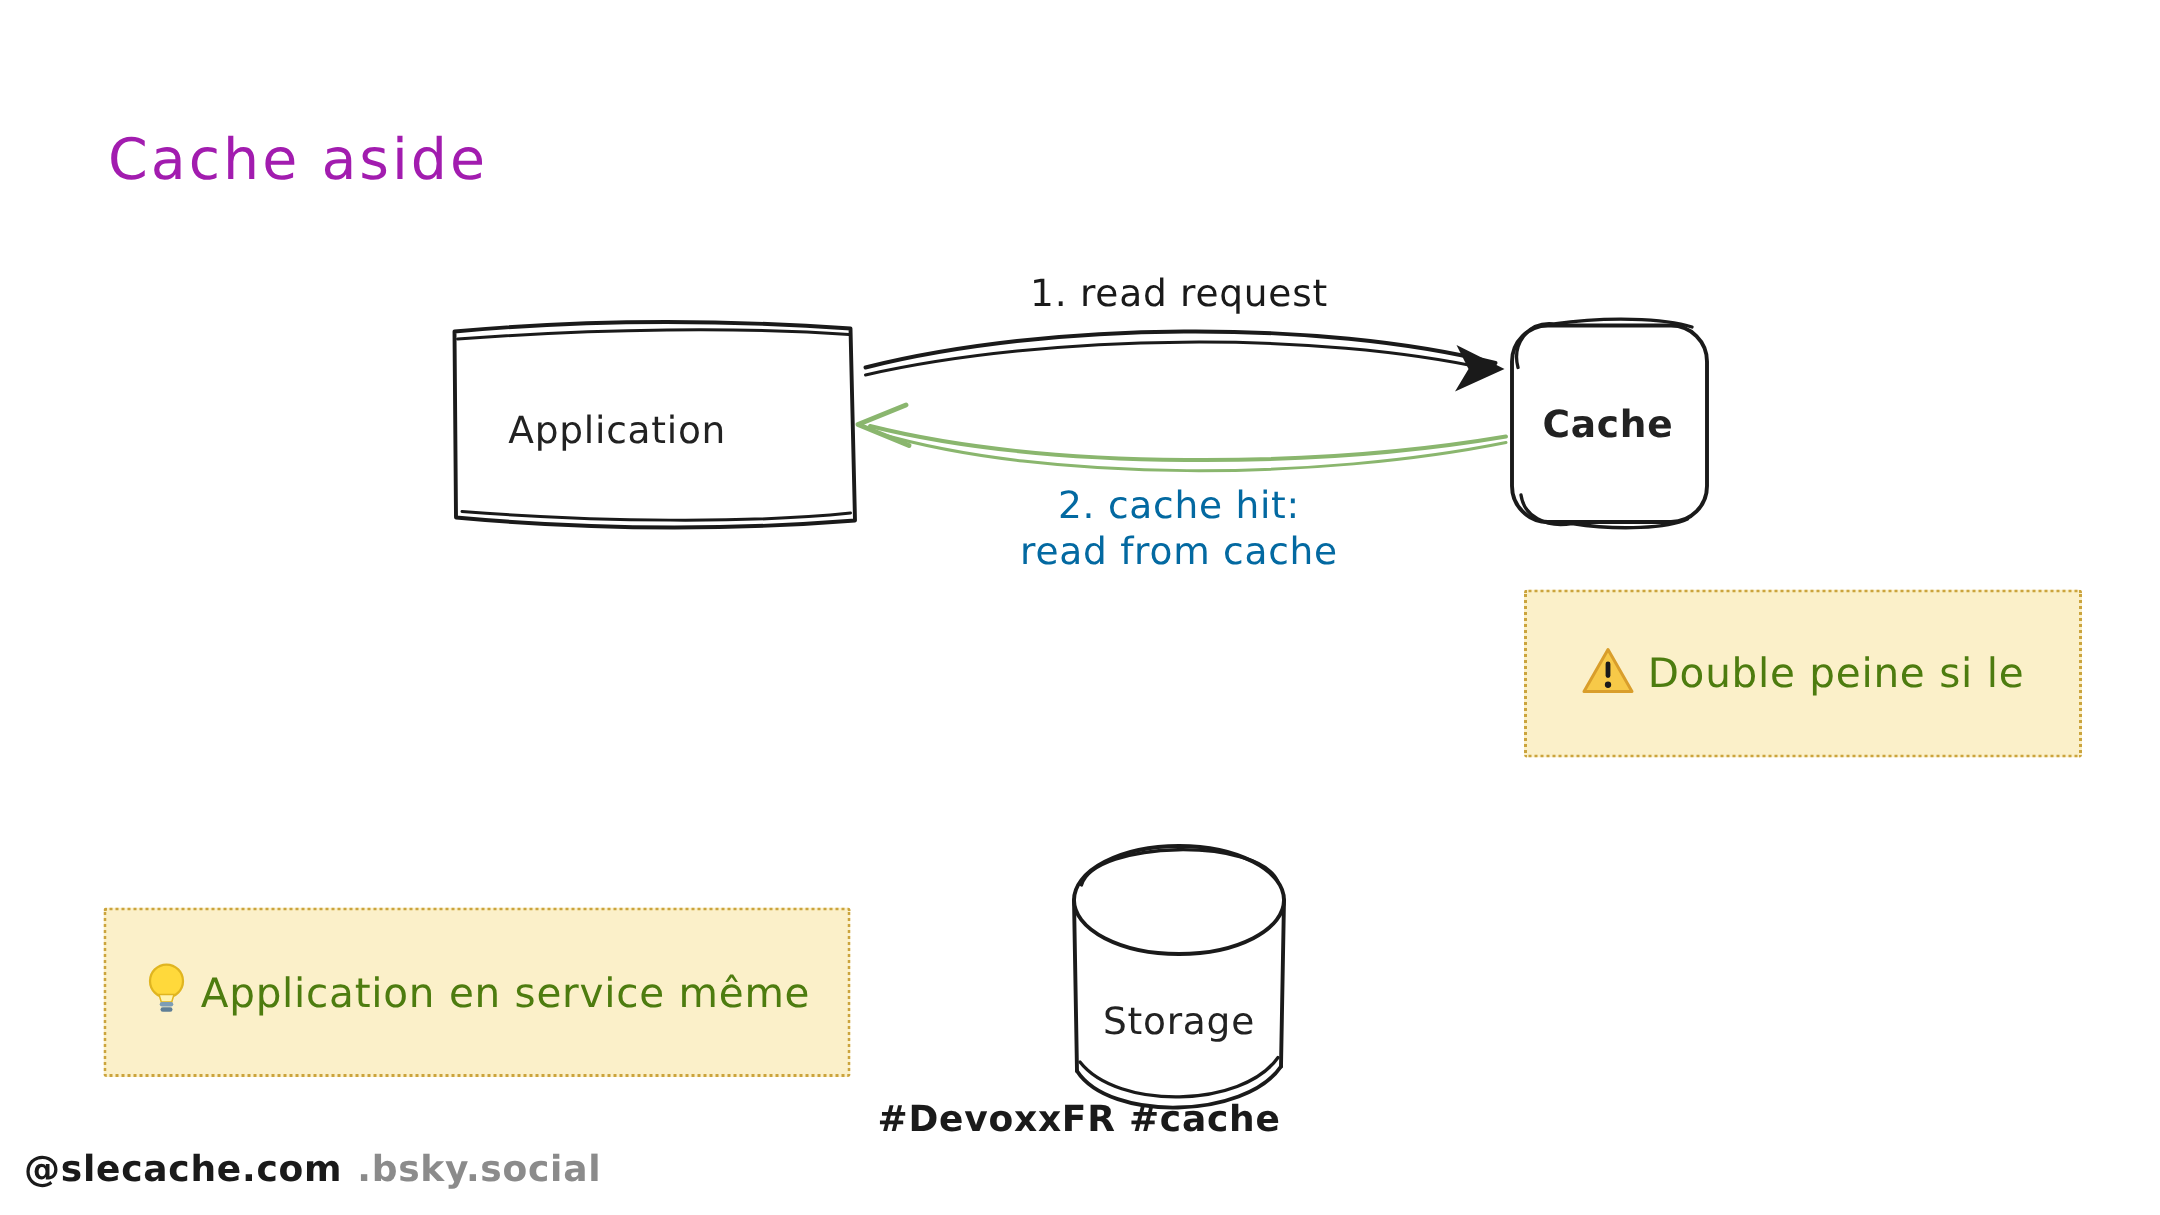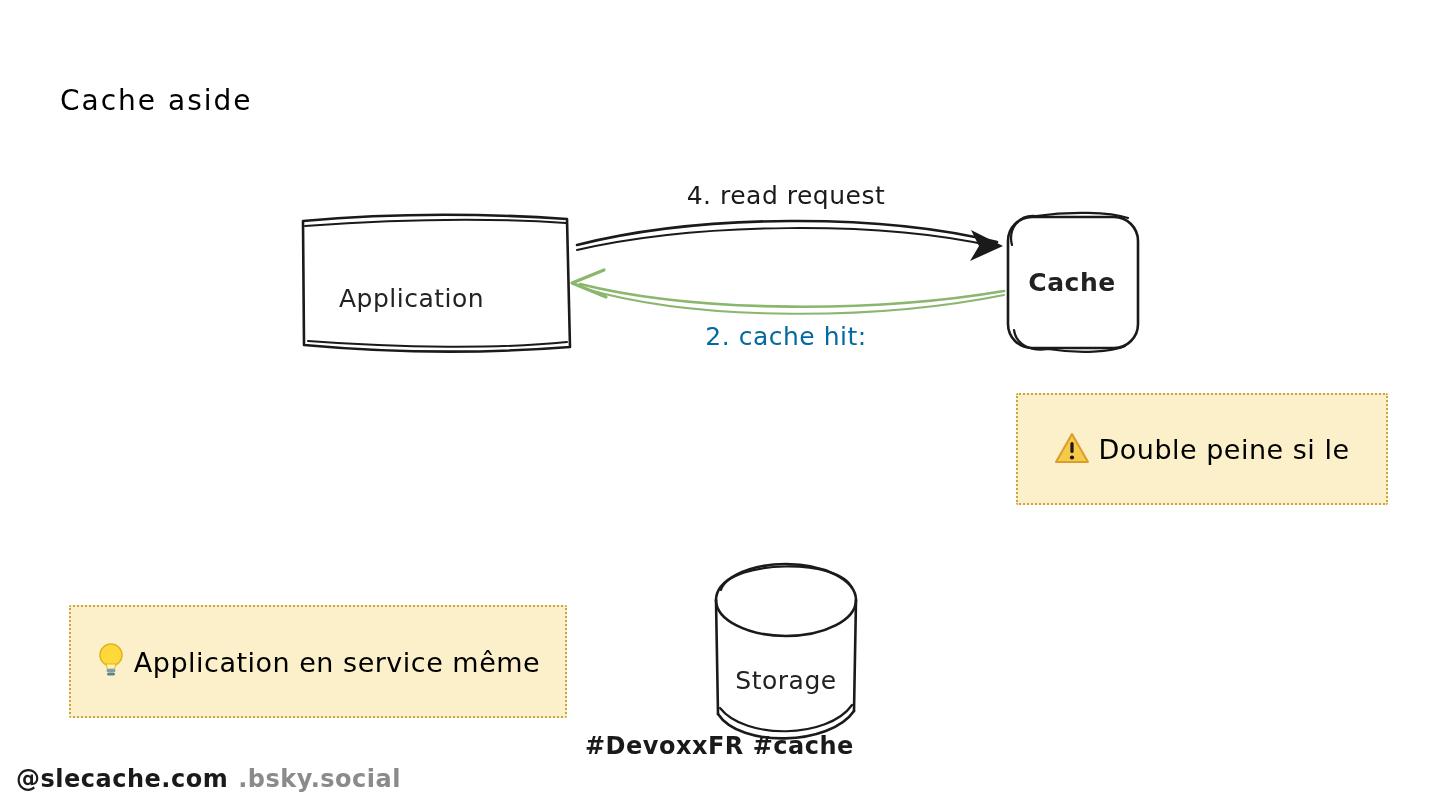--- a/index.html
+++ b/index.html
@@ -2,31 +2,31 @@
 <html><head>
 <meta charset="utf-8">
 <style>
   html,body{margin:0;padding:0;}
   body{
     width:1440px;height:810px;background:#ffffff;position:relative;overflow:hidden;
     font-family:"DejaVu Sans",sans-serif;color:#1a1a1a;
   }
   .abs{position:absolute;}
   .slide-title{
-    left:60px;top:84px;font-size:28px;letter-spacing:2px;color:#000000;
+    left:72px;top:84px;font-size:38px;letter-spacing:2px;color:#a21caf;
   }
   .shape-label{
     display:flex;align-items:center;justify-content:center;
     font-size:25px;color:#222;letter-spacing:0.5px;
   }
   .arrow-label{ text-align:center;font-size:25px;letter-spacing:0.5px; }
   .note{
     box-sizing:border-box;
     background:#fbf0c9;border:2px dotted #cba43d;border-radius:2px;
-    color:#000000;font-size:27px;line-height:39px;letter-spacing:0.5px;
+    color:#4d7c0f;font-size:27px;line-height:39px;letter-spacing:0.5px;
     display:flex;align-items:center;justify-content:center;text-align:right;
   }
   .note .icon{display:inline-block;vertical-align:-6px;margin-right:8px;}
   .footer{font-size:24px;font-weight:bold;letter-spacing:0.5px;}
   .footer .gray{color:#8b8b8b;margin-left:10px;}
   svg{display:block;}
   .diagram-layer{left:0;top:0;pointer-events:none;}
 </style>
 </head>
 <body>
@@ -64,27 +64,28 @@
     <g stroke="#8ab66e">
       <path d="M1004,291 C880,312 700,314 580,284"></path>
       <path d="M1004,295 C880,320 700,322 586,289" stroke-width="2"></path>
       <polyline points="604,270 572,283 606,297" stroke-width="3.2"></polyline>
     </g>
   </g>
 </svg>
 
 <div class="abs slide-title">Cache aside</div>
 
-<div class="abs shape-label" style="left:302px;top:232px;width:219px;height:132px;text-align:center;">Application</div>
+<div class="abs shape-label" style="left:302px;top:220px;width:219px;height:132px;text-align:center;">Application</div>
 <div class="abs shape-label" style="left:1006px;top:216px;width:132px;height:132px;font-weight:bold;">Cache</div>
 <div class="abs shape-label" style="left:714px;top:660px;width:144px;height:40px;">Storage</div>
 
-<div class="abs arrow-label" style="left:646px;top:181px;width:280px;color:#1a1a1a;">4. read request</div>
+<div class="abs arrow-label" style="left:646px;top:181px;width:280px;color:#1a1a1a;">1. read request</div>
 <div class="abs arrow-label" style="left:616px;top:321px;width:340px;color:#0369a1;line-height:31px;">
   <div>2. cache hit:</div>
+  <div>read from cache</div>
 </div>
 
 <div class="abs note" style="left:1016px;top:393px;width:372px;height:112px;">
   <div>
     <span class="icon">
       <svg width="36" height="33" viewBox="0 0 36 33">
         <path d="M18 2 L34 30 L2 30 Z" fill="#f7c948" stroke="#d99e2b" stroke-width="2" stroke-linejoin="round"></path>
         <rect x="16.4" y="10" width="3.2" height="11" rx="1.6" fill="#1a1a1a"></rect>
         <circle cx="18" cy="25.5" r="2.1" fill="#1a1a1a"></circle>
       </svg>

